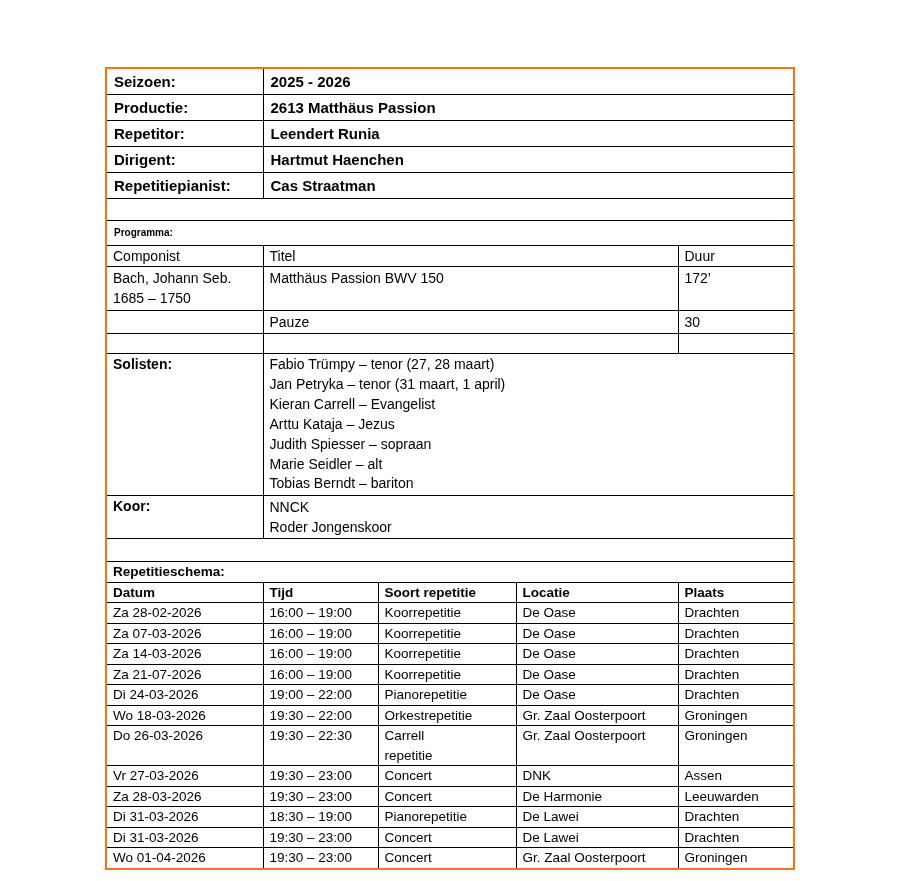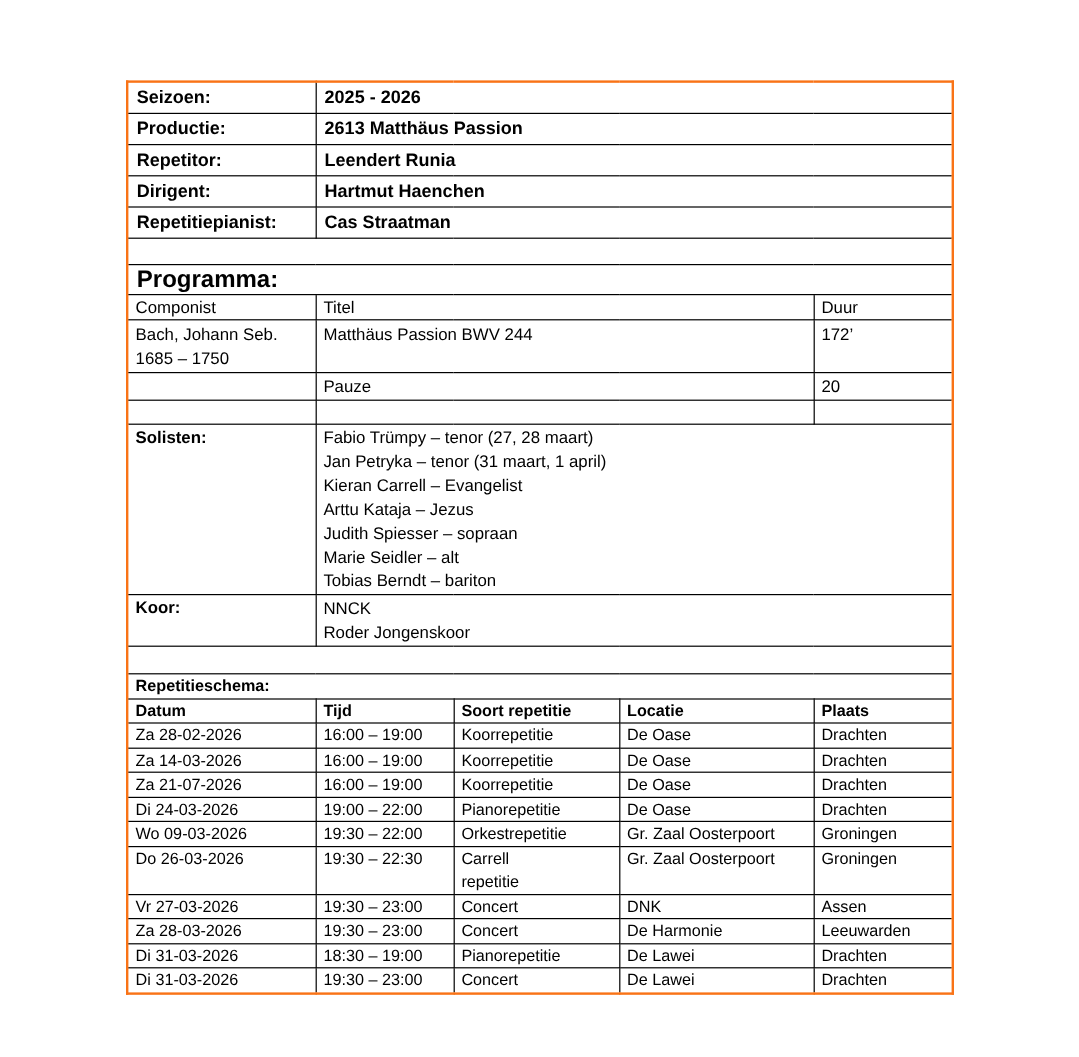--- a/index.html
+++ b/index.html
@@ -46,21 +46,21 @@
     padding-left: 7px;
   }
   
   tr.r-sep1 { height: 22px; }
   tr.r-sep2 { height: 23px; }
   tr.r-empty3 { height: 20px; }
   
   tr.r-title { height: 25px; }
   tr.r-title td {
     font-weight: bold;
-    font-size: 20px;
+    font-size: 10px;
     line-height: 22px;
     padding-left: 7px;
   }
   tr.r-phead { height: 21px; }
   tr.r-phead td {
     font-weight: normal;
     font-size: 14px;
     line-height: 18px;
   }
   tr.r-bach { height: 44px; }
@@ -144,27 +144,27 @@
         <td colspan="5">Programma:</td>
       </tr>
       <tr class="r-phead">
         <td>Componist</td>
         <td colspan="3">Titel</td>
         <td>Duur</td>
       </tr>
       <tr class="r-bach">
         <td>Bach, Johann Seb.
 1685 – 1750</td>
-        <td colspan="3">Matthäus Passion BWV 244</td>
+        <td colspan="3">Matthäus Passion BWV 150</td>
         <td>172’</td>
       </tr>
       <tr class="r-pauze">
         <td></td>
         <td colspan="3">Pauze</td>
-        <td>20</td>
+        <td>30</td>
       </tr>
       <tr class="r-empty3">
         <td></td>
         <td colspan="3"></td>
         <td></td>
       </tr>
     </tbody>
 
     <tbody>
       <tr class="r-sol">
@@ -201,20 +201,27 @@
     </tbody>
     <tbody>
         <tr class="r-srow">
       <td>Za 28-02-2026</td>
       <td>16:00 – 19:00</td>
       <td>Koorrepetitie</td>
       <td>De Oase</td>
       <td>Drachten</td>
     </tr>
         <tr class="r-srow">
+      <td>Za 07-03-2026</td>
+      <td>16:00 – 19:00</td>
+      <td>Koorrepetitie</td>
+      <td>De Oase</td>
+      <td>Drachten</td>
+    </tr>
+        <tr class="r-srow">
       <td>Za 14-03-2026</td>
       <td>16:00 – 19:00</td>
       <td>Koorrepetitie</td>
       <td>De Oase</td>
       <td>Drachten</td>
     </tr>
         <tr class="r-srow">
       <td>Za 21-07-2026</td>
       <td>16:00 – 19:00</td>
       <td>Koorrepetitie</td>
@@ -222,21 +229,21 @@
       <td>Drachten</td>
     </tr>
         <tr class="r-srow">
       <td>Di 24-03-2026</td>
       <td>19:00 – 22:00</td>
       <td>Pianorepetitie</td>
       <td>De Oase</td>
       <td>Drachten</td>
     </tr>
         <tr class="r-srow">
-      <td>Wo 09-03-2026</td>
+      <td>Wo 18-03-2026</td>
       <td>19:30 – 22:00</td>
       <td>Orkestrepetitie</td>
       <td>Gr. Zaal Oosterpoort</td>
       <td>Groningen</td>
     </tr>
         <tr class="r-srow">
       <td>Do 26-03-2026</td>
       <td>19:30 – 22:30</td>
       <td>Carrell
 repetitie</td>
@@ -264,16 +271,23 @@
       <td>De Lawei</td>
       <td>Drachten</td>
     </tr>
         <tr class="r-srow">
       <td>Di 31-03-2026</td>
       <td>19:30 – 23:00</td>
       <td>Concert</td>
       <td>De Lawei</td>
       <td>Drachten</td>
     </tr>
+        <tr class="r-srow">
+      <td>Wo 01-04-2026</td>
+      <td>19:30 – 23:00</td>
+      <td>Concert</td>
+      <td>Gr. Zaal Oosterpoort</td>
+      <td>Groningen</td>
+    </tr>
       </tbody>
   </table>
 
 </div>
 
 </body></html>

